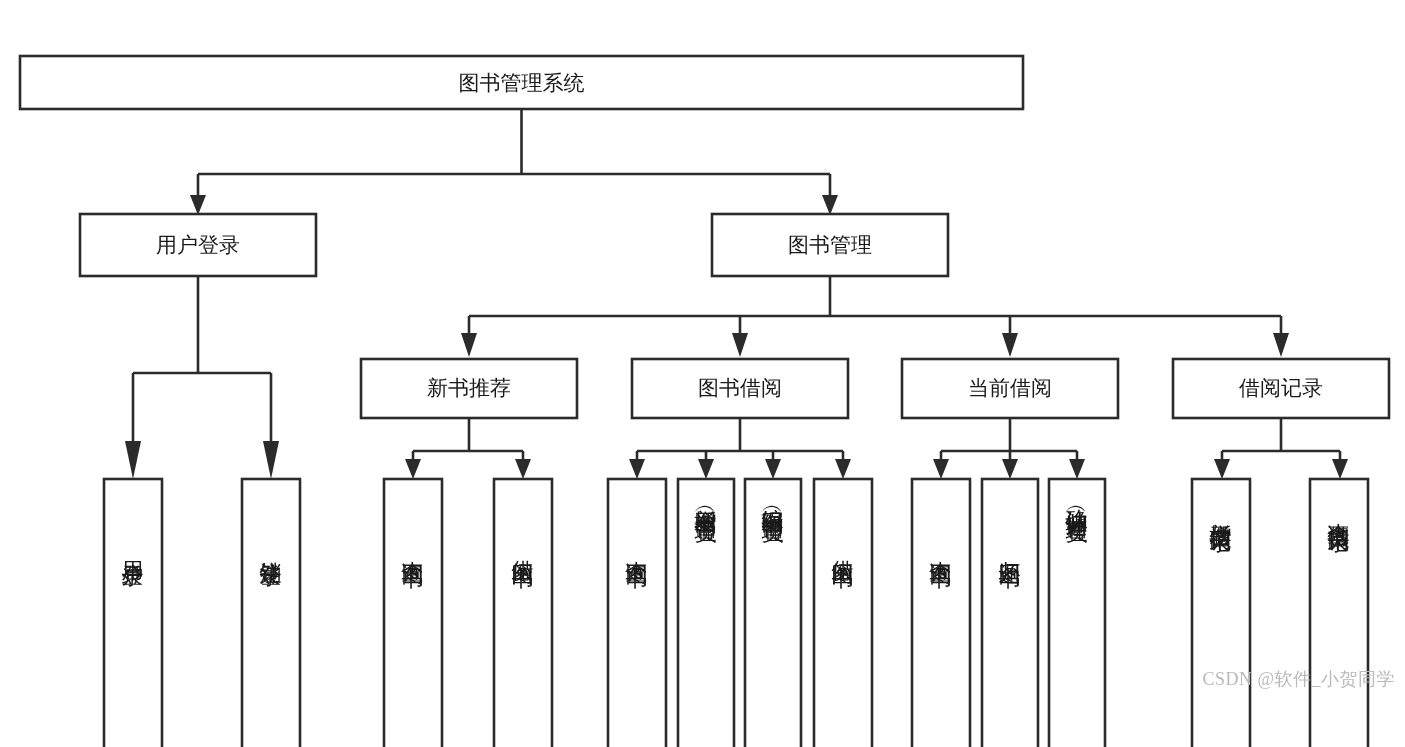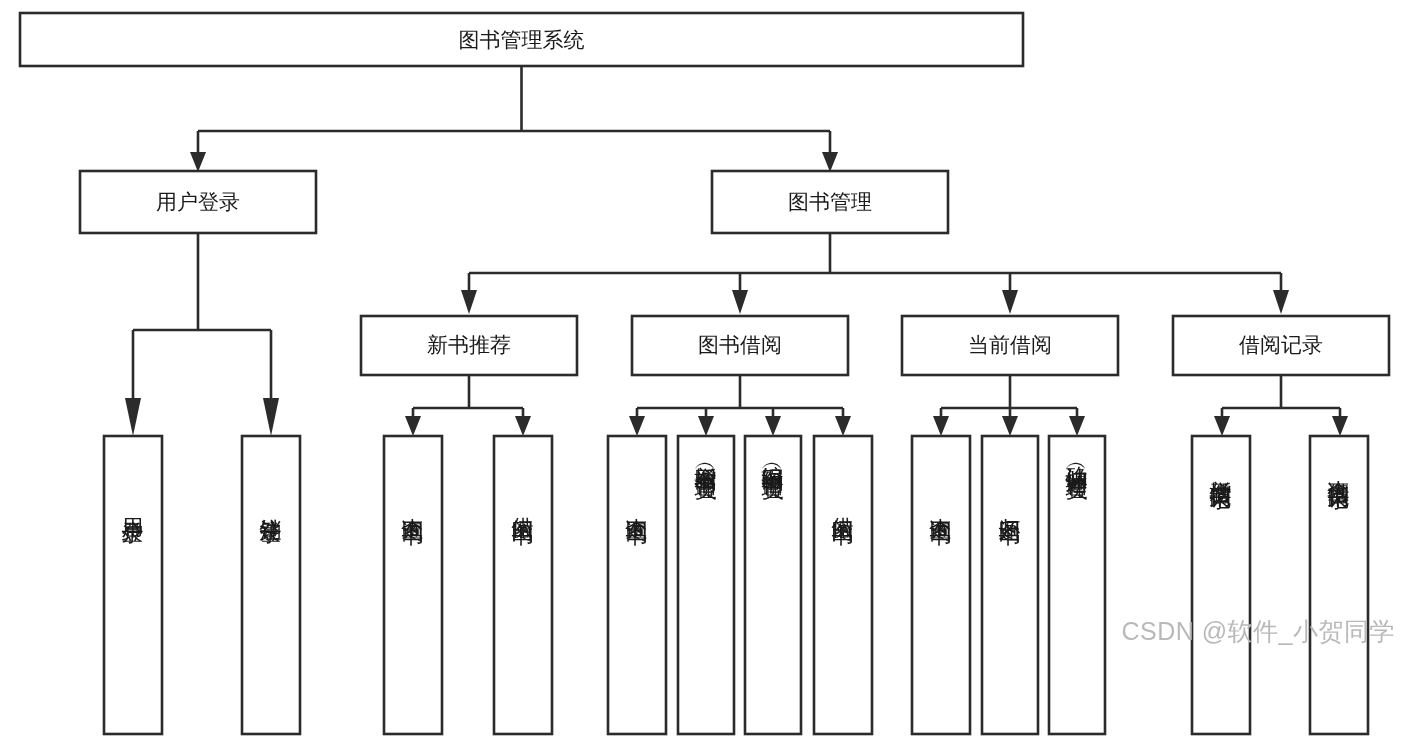--- a/index.html
+++ b/index.html
@@ -12,20 +12,21 @@
     height: 747px;
     font-family: "DejaVu Sans", "Liberation Sans", sans-serif;
     overflow: hidden;
     position: relative;
   }
   #diagram-root {
     position: relative;
     width: 1405px;
     height: 654px;
     background: #ffffff;
+    margin-top: 43px;
   }
   svg#flow-svg {
     position: absolute;
     left: 0;
     top: 0;
     width: 1405px;
     height: 747px;
     display: block;
   }
   .node-box {
@@ -65,22 +66,22 @@
     line-height: 1.05;
     letter-spacing: 2px;
     color: #1a1a1a;
     white-space: nowrap;
     text-align: start;
   }
   .watermark {
     position: absolute;
     right: 10px;
     bottom: 6px;
-    font-family: Liberation Sans, sans-serif;
-    font-size: 25px;
+    font-family: Liberation Serif, serif;
+    font-size: 18px;
     color: #b9b9b9;
     letter-spacing: 0.5px;
     white-space: nowrap;
   }
 </style>
 </head>
 <body>
 
 <div id="diagram-root">
 

